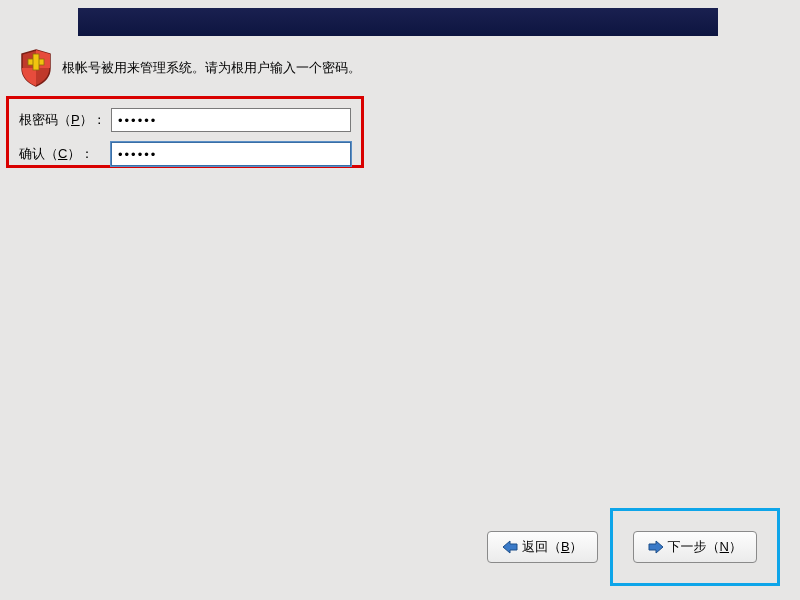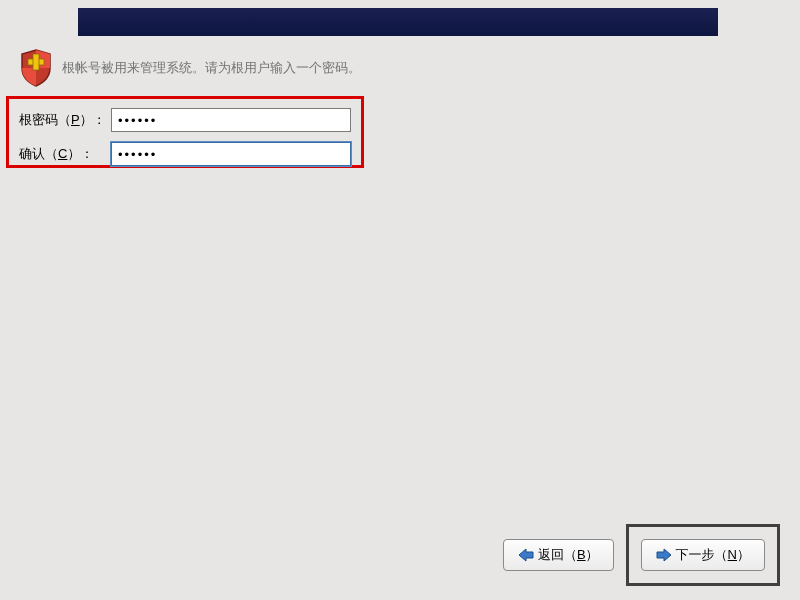--- a/index.html
+++ b/index.html
@@ -26,21 +26,21 @@
       left: 18px;
       display: flex;
       align-items: center;
       gap: 8px;
     }
     .shield-icon {
       width: 36px;
       height: 40px;
     }
     .description-text {
-      color: #737373;
+      color: #000000;
       font-size: 13px;
     }
     .form-area {
       position: absolute;
       top: 96px;
       left: 6px;
       width: 358px;
       height: 72px;
       border: 3px solid #d90000;
       padding: 8px 10px;
@@ -87,22 +87,22 @@
       border: 1px solid #8a8a8a;
       border-radius: 4px;
       padding: 0 14px;
       display: flex;
       align-items: center;
       gap: 4px;
       font-size: 13px;
       cursor: pointer;
     }
     .btn-wrap-highlight {
-      border: 3px solid #404040;
-      padding: 12px;
+      border: 3px solid #0ea5e9;
+      padding: 20px;
     }
     .arrow-left, .arrow-right {
       width: 16px;
       height: 14px;
     }
     .btn .underline {
       text-decoration: underline;
     }
   </style>
 </head>

